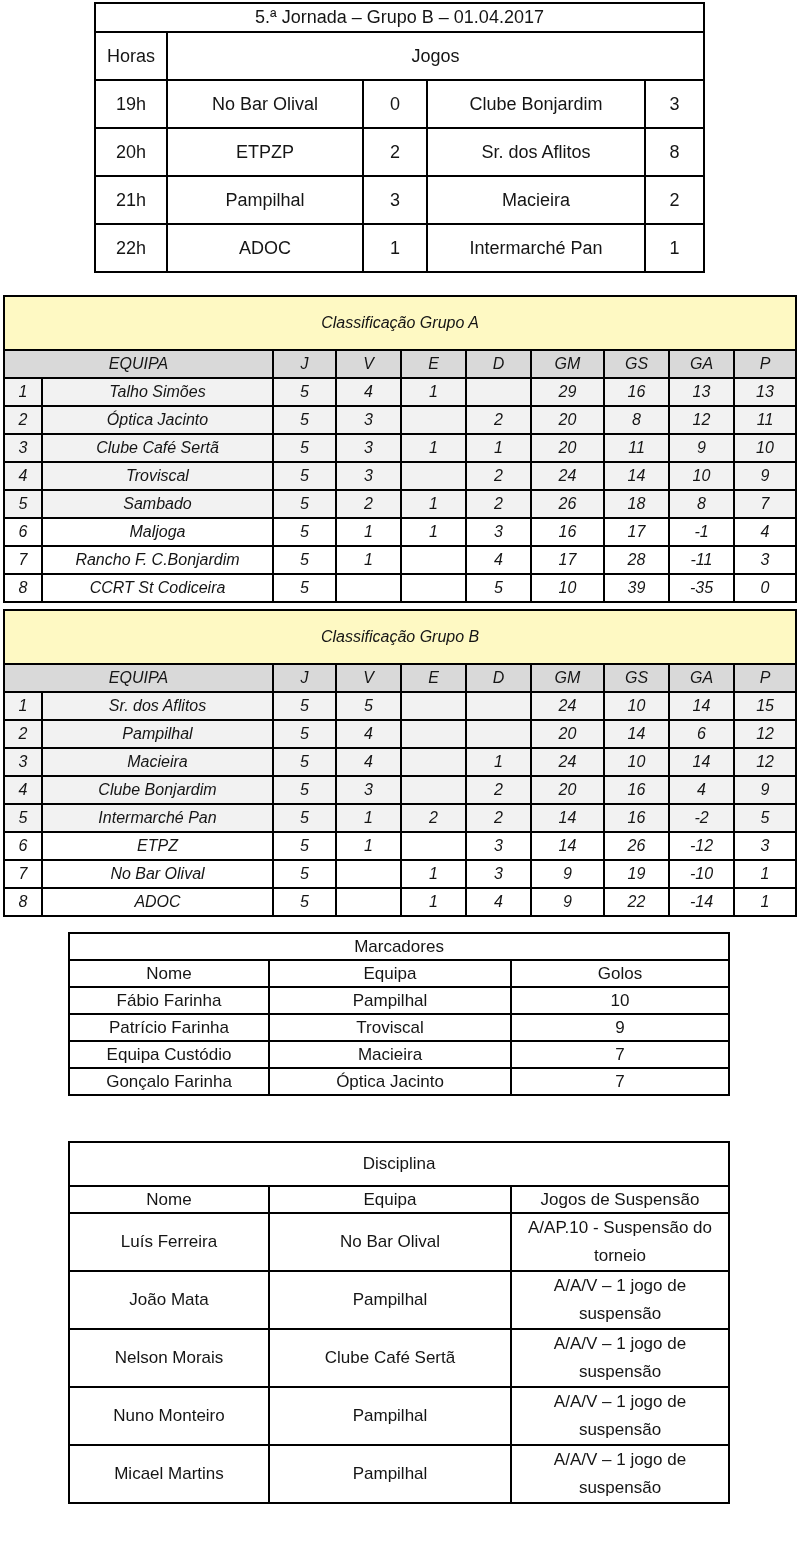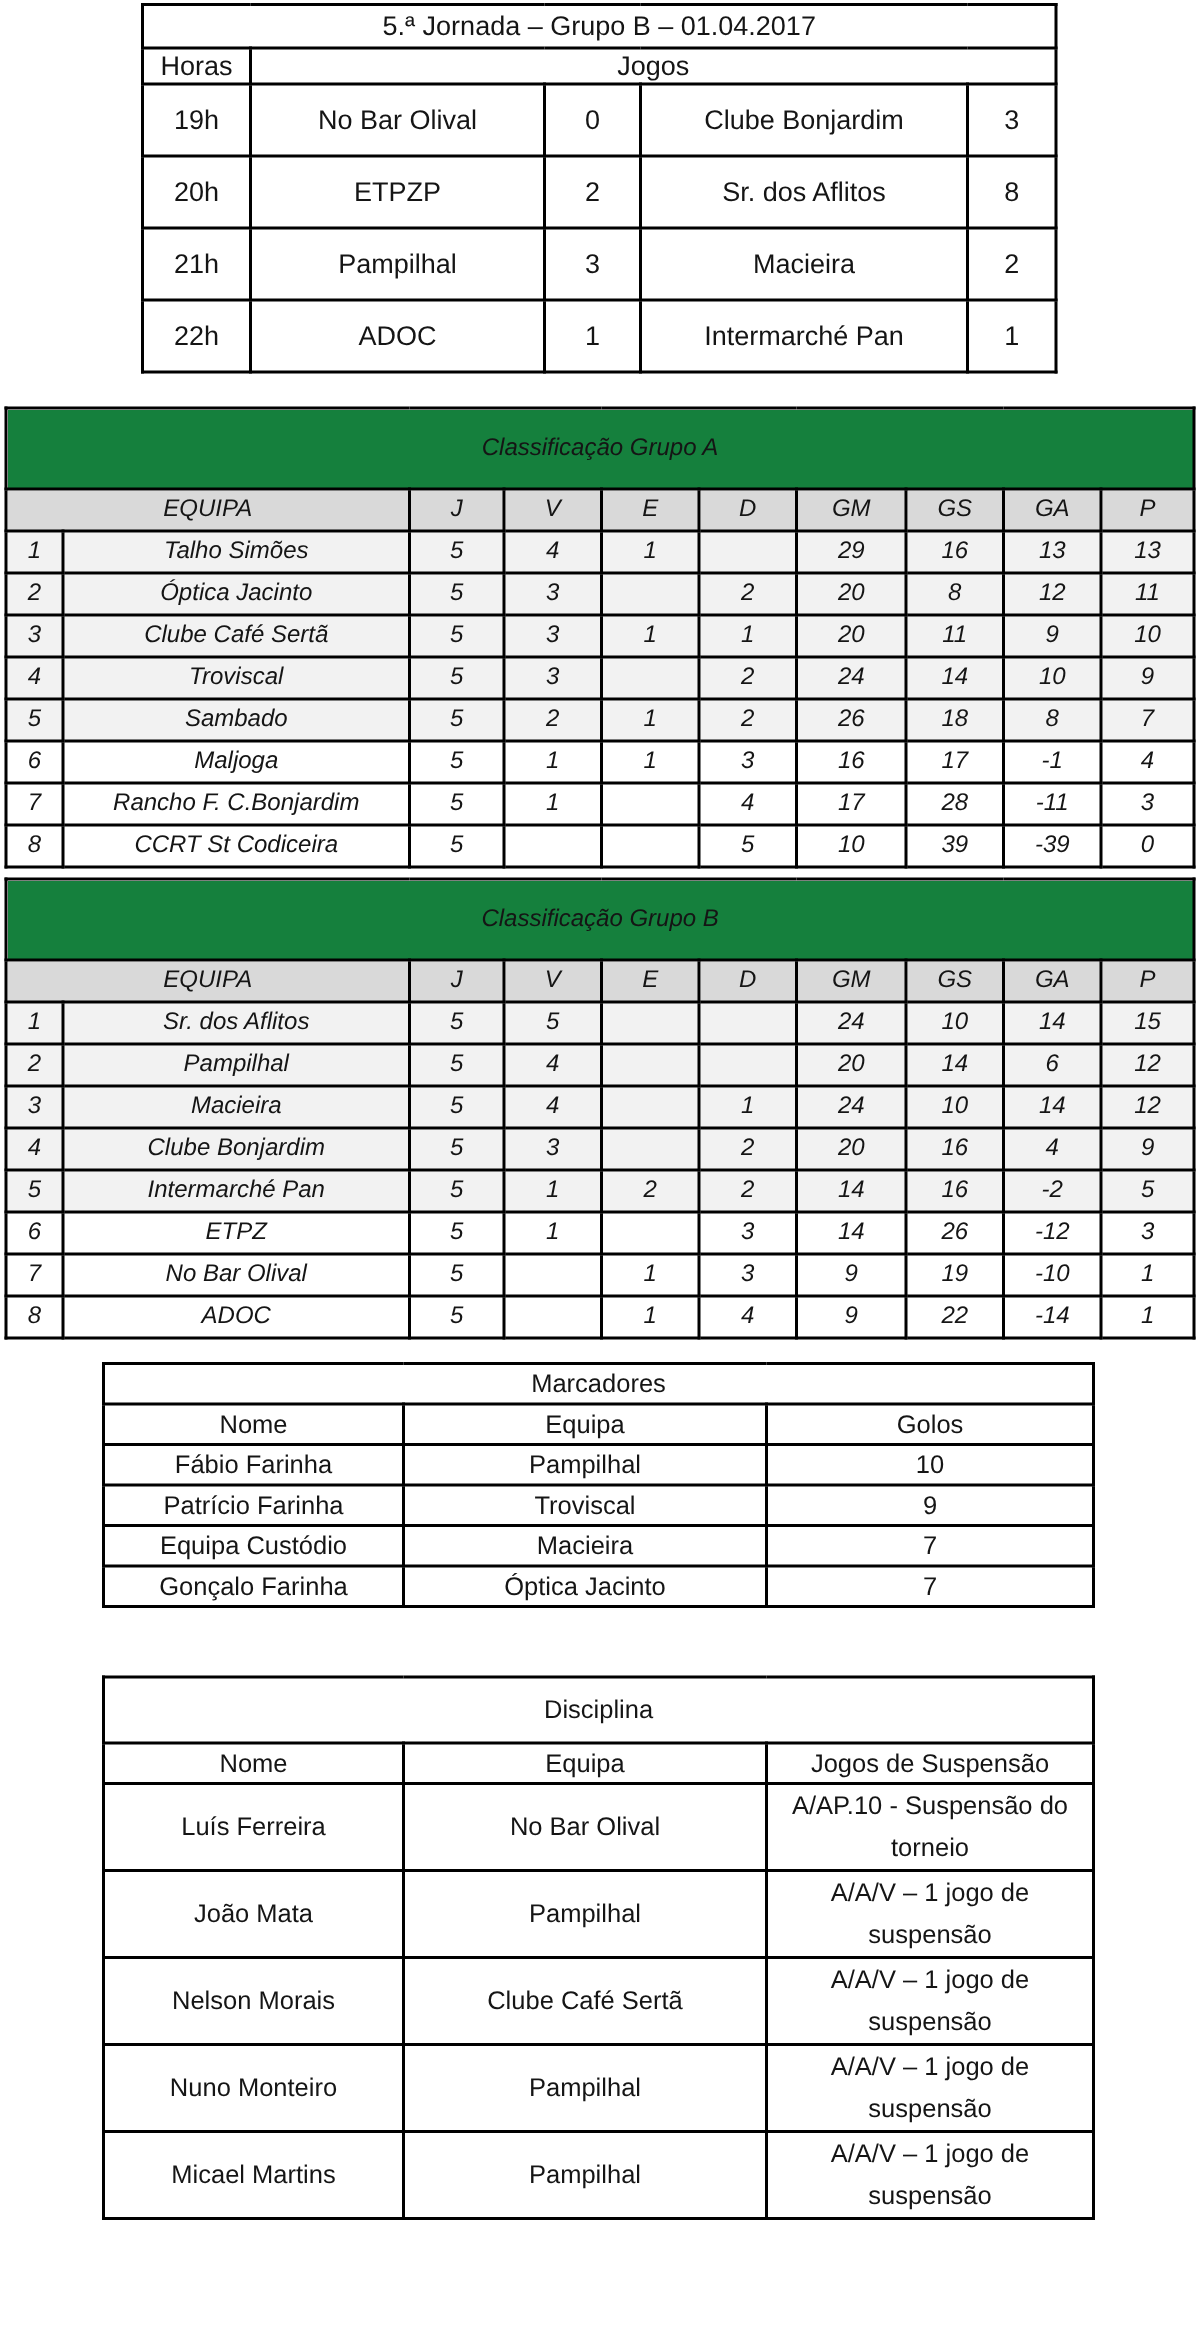--- a/index.html
+++ b/index.html
@@ -19,26 +19,26 @@
     text-align: center;
     vertical-align: middle;
     padding: 0;
     overflow: hidden;
     white-space: nowrap;
   }
 
   
   .t-jornada { margin: 2px 0 0 94px; width: 609px; font-size: 18px; }
   .t-jornada .title td  { height: 29px; }
-  .t-jornada .hdr td    { height: 24px; }
+  .t-jornada .hdr td    { height: 48px; }
   .t-jornada .match td  { height: 48px; }
 
   
   .t-class { margin-left: 3px; width: 792px; font-size: 16px; font-style: italic; }
-  .t-class .title td { height: 54px; background: #15803d; }
+  .t-class .title td { height: 54px; background: #fef9c3; }
   .t-class .hdr td   { height: 28px; background: #d9d9d9; }
   .t-class .row td   { height: 28px; }
   .t-class .row.sh td { background: #f2f2f2; }
   .mt-a { margin-top: 22px; }
   .mt-b { margin-top: 6px; }
 
   
   .t-small { margin-left: 68px; width: 660px; font-size: 17px; }
   .t-marcadores { margin-top: 15px; }
   .t-marcadores .title td { height: 27px; }
@@ -221,21 +221,21 @@
   </tr>
   <tr class="row">
     <td>8</td>
     <td>CCRT St Codiceira</td>
     <td>5</td>
     <td></td>
     <td></td>
     <td>5</td>
     <td>10</td>
     <td>39</td>
-    <td>-39</td>
+    <td>-35</td>
     <td>0</td>
   </tr>
 </tbody>
   </table>
 
 <table class="t-class mt-b">
   <colgroup>
       <col style="width:38px">
       <col style="width:231px">
       <col style="width:63px">

